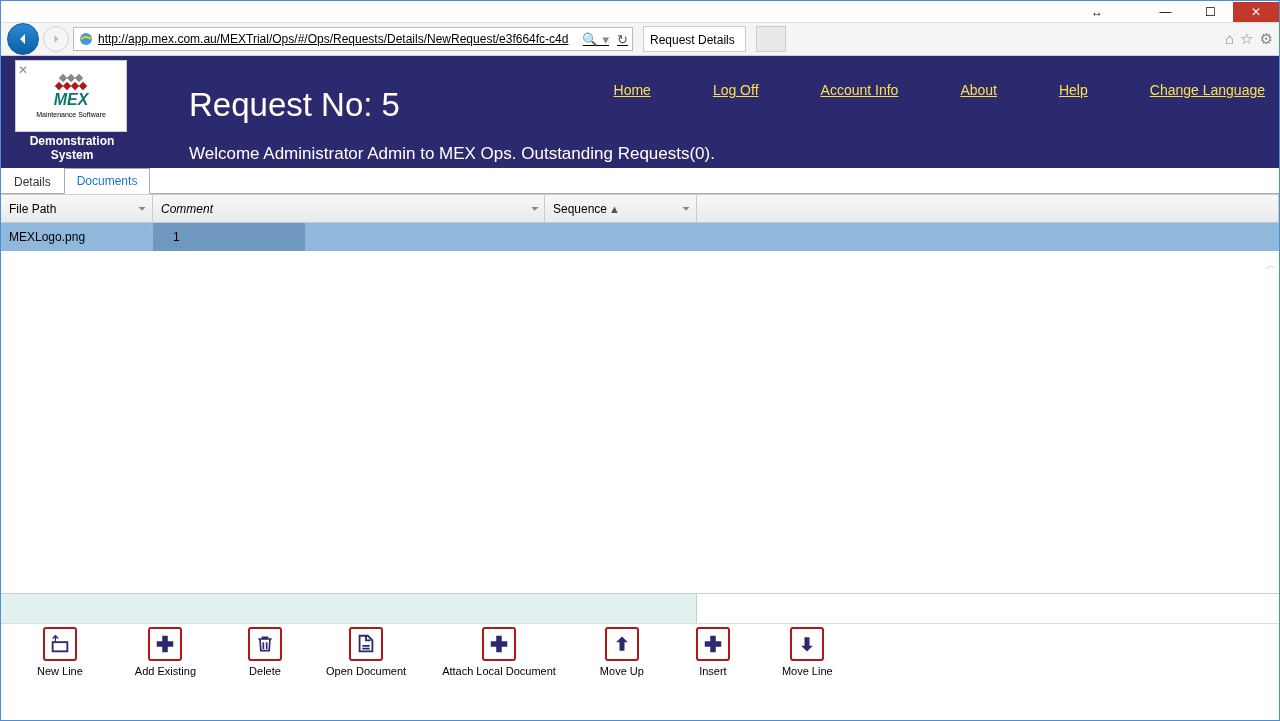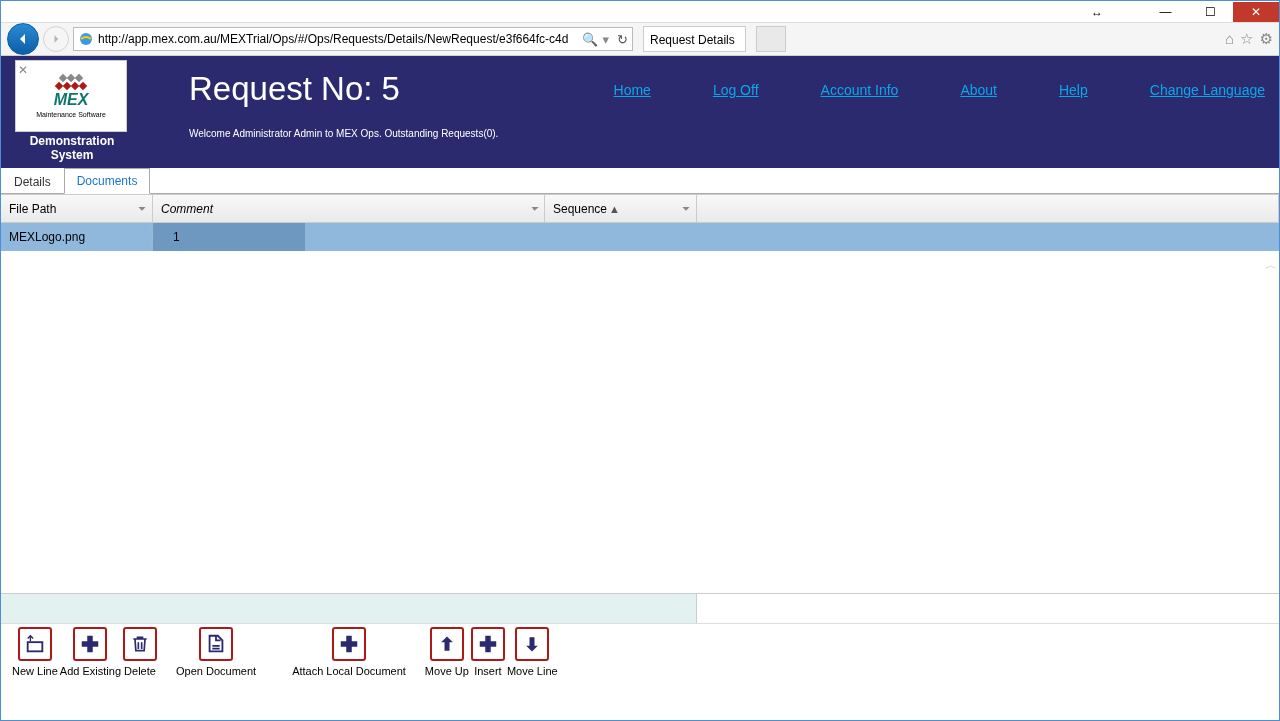--- a/index.html
+++ b/index.html
@@ -10,21 +10,21 @@
   .titlebar { height: 22px; background: #fff; display: flex; justify-content: flex-end; align-items: center; border-bottom: 1px solid #e0e0e0; }
   .titlebar .win-btn { width: 45px; height: 20px; display:flex; align-items:center; justify-content:center; font-size:12px; }
   .titlebar .win-close { background: #c0392b; color: #fff; width: 46px; height: 20px; }
   .titlebar .resize-icon { margin-right: 40px; font-size:12px; }
 
   
   .addrbar { height: 33px; display:flex; align-items:center; gap:4px; padding: 0 6px; border-bottom: 1px solid #d0d0d0; background: #f5f5f5; }
   .nav-back { width:32px; height:32px; border-radius:50%; background: linear-gradient(#2a8ad4,#0b5fa5); display:flex; align-items:center; justify-content:center; border:1px solid #0b5fa5; }
   .nav-back svg { fill:#fff; }
   .nav-fwd { width:26px; height:26px; border-radius:50%; border:1px solid #bbb; display:flex; align-items:center; justify-content:center; opacity:.6; }
-  .addr-wrap { flex: 0 0 560px; display:flex; align-items:center; height:24px; border:1px solid #bbb; background:#fff; padding:0 4px; gap:4px; }
+  .addr-wrap { flex: 0 0 560px; display:flex; align-items:center; height:24px; border:1px solid #bbb; background:#fff; padding:0 4px; gap:4px;text-decoration:underline; }
   .addr-wrap .ie-icon { width:16px; height:16px; }
   .addr-url { flex:1; font-size:12px; border:none; outline:none; height:20px; }
   .tab { height:26px; display:flex; align-items:center; gap:6px; padding:0 10px 0 6px; border:1px solid #ccc; background:#fff; margin-left:6px;flex-direction:column; }
   .tab.empty { background:#e9e9e9; width: 30px; }
   .tab .ie-icon { width:16px; height:16px; }
   .tab .tab-title { font-size:12px; }
   .tab .tab-x { font-size:11px; color:#888; margin-left:60px; }
   .chrome-icons { margin-left:auto; display:flex; gap:6px; color:#888; }
   .chrome-icons span { font-size:15px; }
 
@@ -34,24 +34,24 @@
   .logo-box { width:114px; text-align:center; }
   .logo-img { width:112px; height:72px; background:#fff; border:1px solid #ccc; font-size:9px; color:#000; display:flex; flex-direction:column; align-items:center; justify-content:center; gap:2px; position:relative; }
   .logo-img .diamond-row { display:flex; gap:2px; }
   .logo-img .diamond { width:6px; height:6px; background:#b01818; transform:rotate(45deg); }
   .logo-img .diamond.g { background:#888; }
   .logo-name { font-weight:bold; font-size:16px; color:#0f766e;font-style:italic; }
   .logo-sub { font-size:7px; color:#000; }
   .logo-close { position:absolute; top:2px; left:2px; font-size:12px; color:#888; }
   .demo-label { font-weight:bold; font-size:12px; margin-top:2px; }
   .header-mid { flex:1; padding-left: 60px; }
-  .page-title { font-size:33px; font-weight:normal; margin-top: 10px; }
-  .welcome { font-size:10px; margin-top: 20px; }
+  .page-title { font-size:33px; font-weight:normal; margin-top: 26px; }
+  .welcome { font-size:17px; margin-top: 20px; }
   .header-nav { position:absolute; right:14px; top:26px; display:flex; gap:26px; font-size:14px; }
-  .header-nav a { color:#0ea5e9; text-decoration:underline; cursor:pointer;padding-left:36px; }
+  .header-nav a { color:#fde047; text-decoration:underline; cursor:pointer;padding-left:36px; }
 
   
   .content-tabs { display:flex; border-bottom:1px solid #aaa; background:#fff; height:26px; }
   .ctab { padding: 4px 12px; font-size:12px; border:1px solid transparent; border-bottom:none; cursor:pointer; height:26px; display:flex; align-items:center; }
   .ctab.active { border:1px solid #aaa; border-bottom:1px solid #fff; color:#1a75d1; margin-bottom:-1px; background:#fff; }
   .ctab.inactive { color:#333; }
 
   
   .grid-wrap { border-top:1px solid #ccc; }
   .grid-header { display:flex; background:linear-gradient(#f8f8f8,#eaeaea); height:28px; border-bottom:1px solid #ccc; font-size:12px; }
@@ -73,21 +73,21 @@
   .grid-row .cell.c-note::before{ content:''; position:absolute; left:2px; top:2px; width:0; height:0; border-top:5px solid #c00; border-right:5px solid transparent; }
   .grid-row.sel .cell.c-seq { background:#6e98c0; }
   .scroll-indicator { position:absolute; right:2px; width:12px; display:flex; flex-direction:column; justify-content:space-between; height:100%; color:#c0c0c0; font-size:12px; align-items:center; padding:6px 0;}
 
   .grid-footer { height:30px; border-top:1px solid #ccc; display:flex; }
   .grid-footer .foot-sel { width:696px; background:#e3f1f1; border-right:1px solid #ccc; }
   .grid-footer .foot-rest { flex:1; background:#fff; }
 
   
   .toolbar { height:60px; display:flex; align-items:flex-end; gap:0; padding: 4px 10px 6px 10px; border-top:1px solid #ddd; }
-  .tool { display:flex; flex-direction:column; align-items:center; gap:4px; margin: 0 1px; cursor:pointer; }
+  .tool { display:flex; flex-direction:column; align-items:center; gap:4px; margin: 0 26px; cursor:pointer; }
   .tool .tool-icon { width:34px; height:34px; border:2px solid #b01818; border-radius:3px; display:flex; align-items:center; justify-content:center; color:#2c2a6e; font-size:20px; font-weight:bold; }
   .tool .tool-label { font-size:11px; white-space:nowrap; }
   .tool.wide { margin: 0 18px; }
 </style>
 </head>
 <body>
 
 <div class="titlebar">
   <span class="resize-icon">↔</span>
   <div class="win-btn">—</div>

